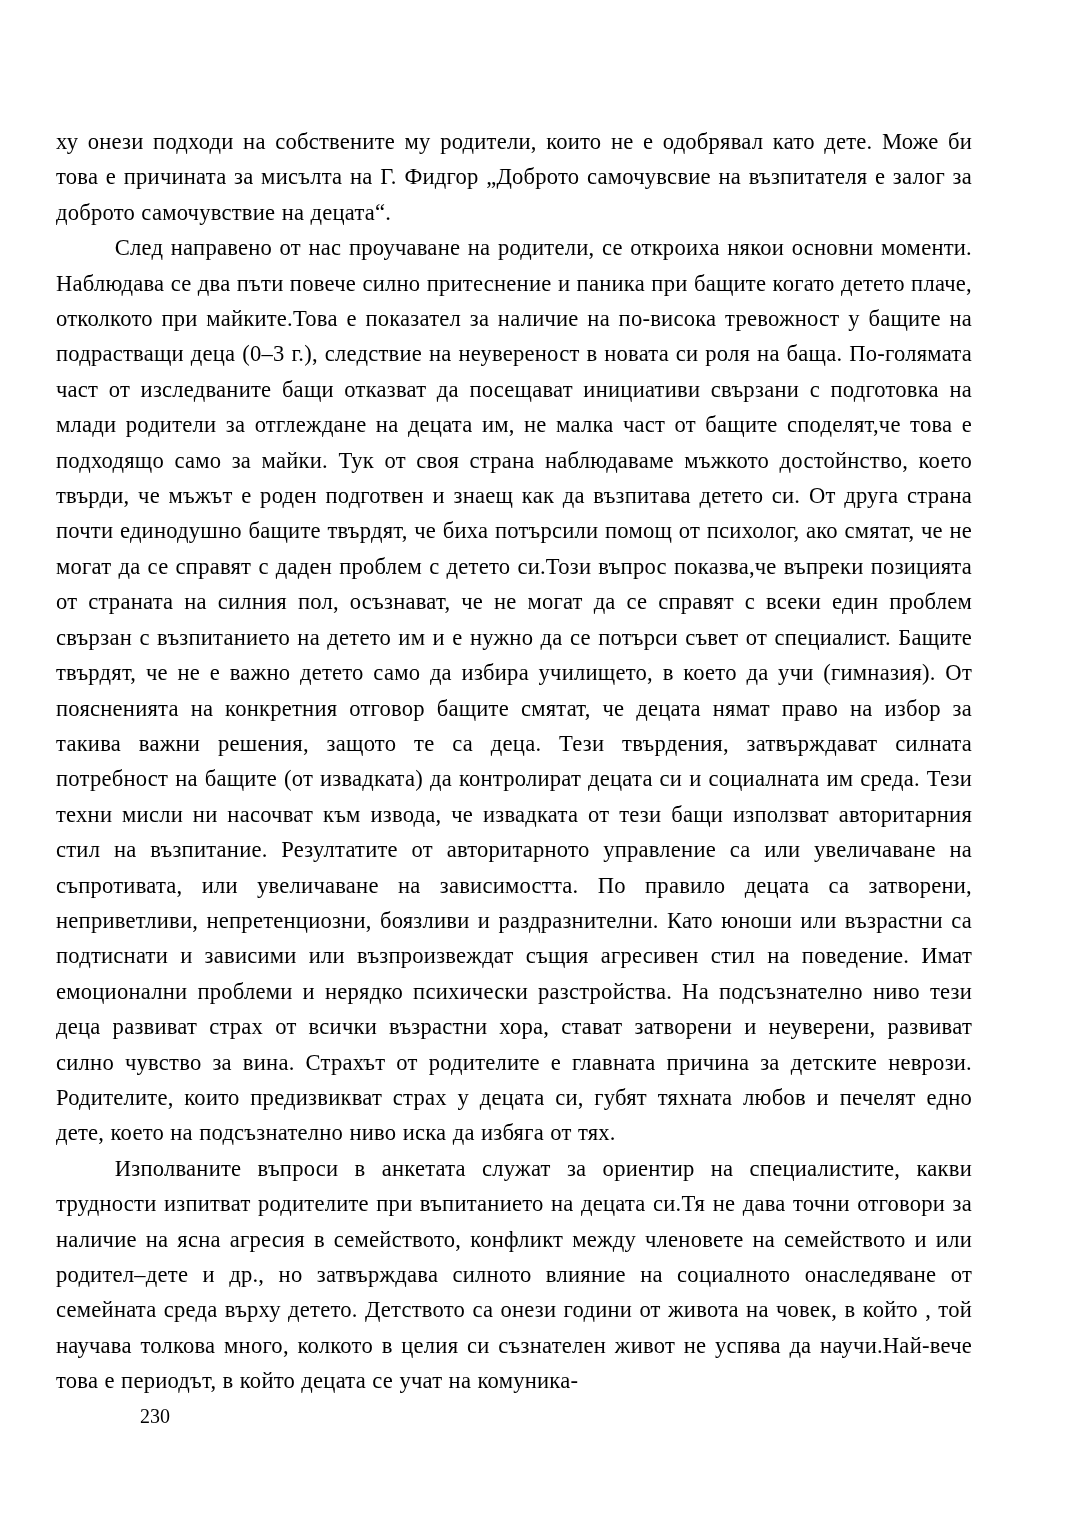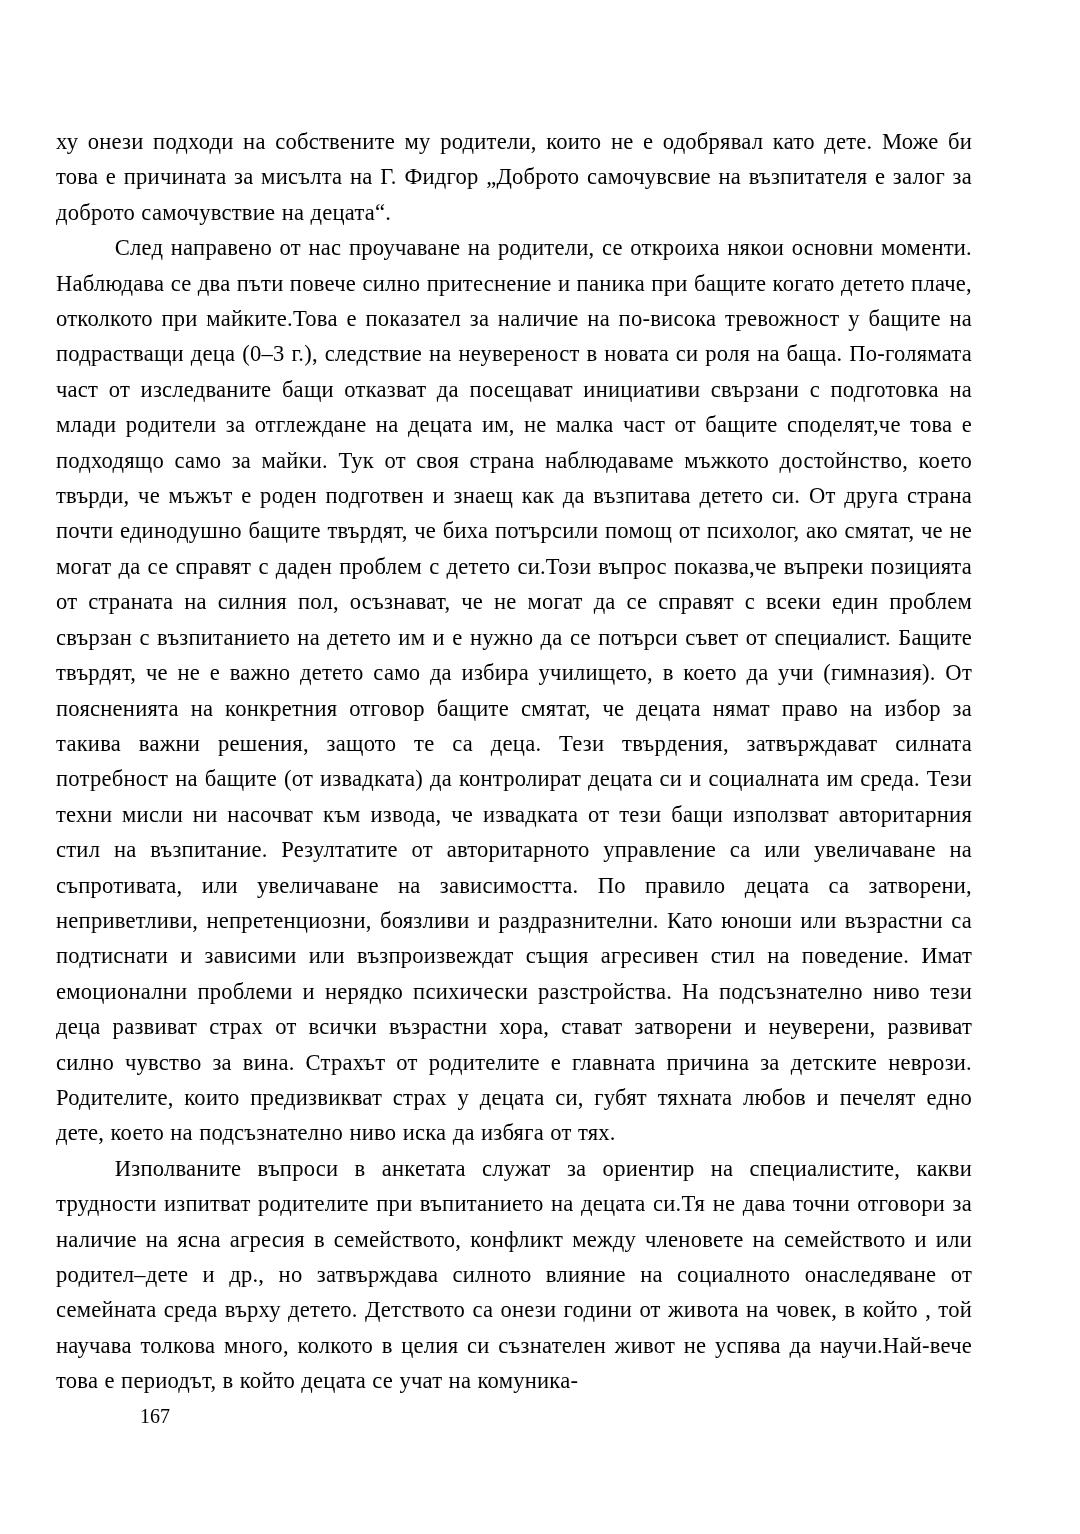--- a/index.html
+++ b/index.html
@@ -51,14 +51,14 @@
 </style>
 </head>
 <body>
 
 <div class="page">
   <div class="body-text">
     <p class="para">ху онези подходи на собствените му родители, които не е одобрявал като дете. Може би това е причината за мисълта на Г. Фидгор „Доброто самочувсвие на възпитателя е залог за доброто самочувствие на децата“.</p>
     <p class="para indent">След направено от нас проучаване на родители, се откроиха някои основни моменти. Наблюдава се два пъти повече силно притеснение и паника при бащите когато детето плаче, отколкото при майките.Това е показател за наличие на по-висока тревожност у бащите на подрастващи деца (0–3 г.), следствие на неувереност в новата си роля на баща. По-голямата част от изследваните бащи отказват да посещават инициативи свързани с подготовка на млади родители за отглеждане на децата им, не малка част от бащите споделят,че това е подходящо само за майки. Тук от своя страна наблюдаваме мъжкото достойнство, което твърди, че мъжът е роден подготвен и знаещ как да възпитава детето си. От друга страна почти единодушно бащите твърдят, че биха потърсили помощ от психолог, ако смятат, че не могат да се справят с даден проблем с детето си.Този въпрос показва,че въпреки позицията от страната на силния пол, осъзнават, че не могат да се справят с всеки един проблем свързан с възпитанието на детето им и е нужно да се потърси съвет от специалист. Бащите твърдят, че не е важно детето само да избира училището, в което да учи (гимназия). От поясненията на конкретния отговор бащите смятат, че децата нямат право на избор за такива важни решения, защото те са деца. Тези твърдения, затвърждават силната потребност на бащите (от извадката) да контролират децата си и социалната им среда. Тези техни мисли ни насочват към извода, че извадката от тези бащи използват авторитарния стил на възпитание. Резултатите от авторитарното управление са или увеличаване на съпротивата, или увеличаване на зависимостта. По правило децата са затворени, неприветливи, непретенциозни, боязливи и раздразнителни. Като юноши или възрастни са подтиснати и зависими или възпроизвеждат същия агресивен стил на поведение. Имат емоционални проблеми и нерядко психически разстройства. На подсъзнателно ниво тези деца развиват страх от всички възрастни хора, стават затворени и неуверени, развиват силно чувство за вина. Страхът от родителите е главната причина за детските неврози. Родителите, които предизвикват страх у децата си, губят тяхната любов и печелят едно дете, което на подсъзнателно ниво иска да избяга от тях.</p>
   <p class="para indent">Изполваните въпроси в анкетата служат за ориентир на специалистите, какви трудности изпитват родителите при въпитанието на децата си.Тя не дава точни отговори за наличие на ясна агресия в семейството, конфликт между членовете на семейството и или родител–дете и др., но затвърждава силното влияние на социалното онаследяване от семейната среда върху детето. Детството са онези години от живота на човек, в който , той научава толкова много, колкото в целия си съзнателен живот не успява да научи.Най-вече това е периодът, в който децата се учат на комуника-</p>
     </div>
-  <div class="page-number">167</div>
+  <div class="page-number">230</div>
 </div>
 
 </body></html>

